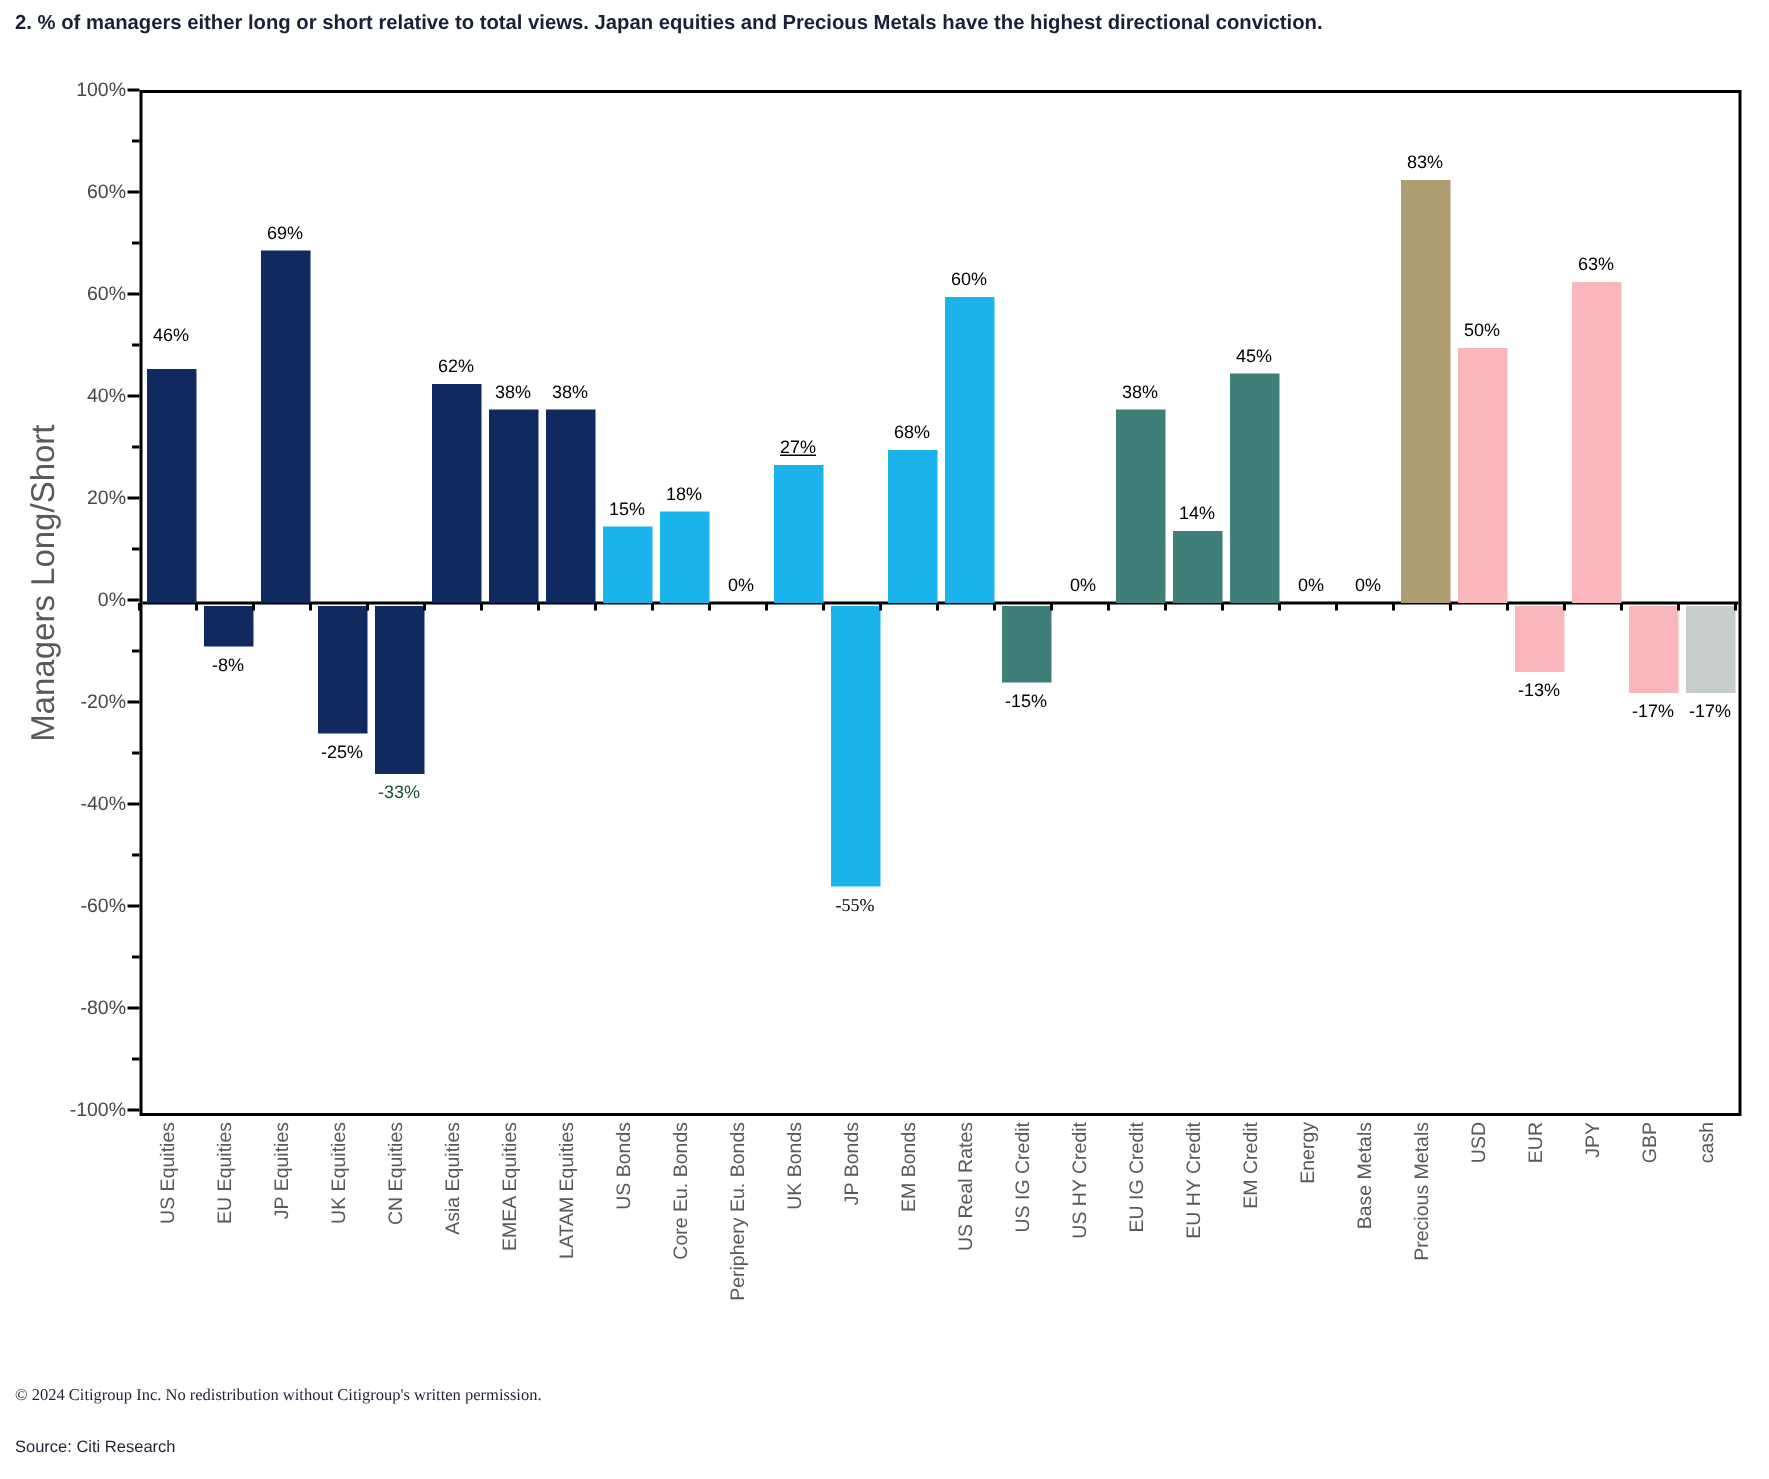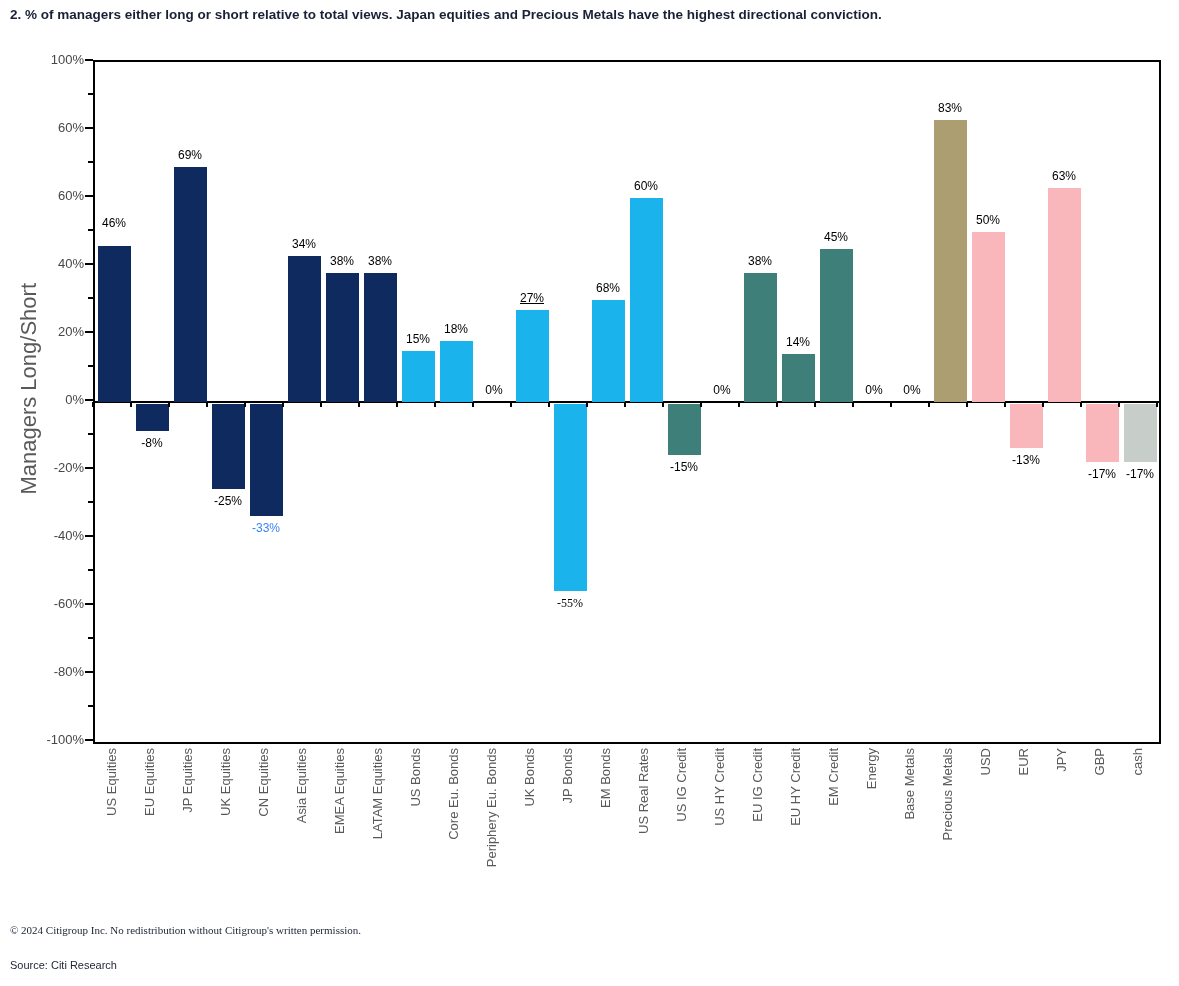--- a/index.html
+++ b/index.html
@@ -34,23 +34,23 @@
     <div class="zeroline"></div>
   <div class="bar" style="left: 2.5px; top: 183.6px; width: 33px; height: 156.4px; background: rgb(14, 42, 94);"></div>
       <div class="vlabel" style="left: -13px; top: 154px; color: rgb(0, 0, 0);">46%</div>
       <div class="bar" style="left: 40.5px; top: 342px; width: 33px; height: 27.2px; background: rgb(14, 42, 94);"></div>
       <div class="vlabel" style="left: 25px; top: 374.2px; color: rgb(0, 0, 0);">-8%</div>
       <div class="bar" style="left: 78.5px; top: 105.4px; width: 33px; height: 234.6px; background: rgb(14, 42, 94);"></div>
       <div class="vlabel" style="left: 63px; top: 86.4px; color: rgb(0, 0, 0);">69%</div>
       <div class="bar" style="left: 116.5px; top: 342px; width: 33px; height: 85px; background: rgb(14, 42, 94);"></div>
       <div class="vlabel" style="left: 101px; top: 432px; color: rgb(0, 0, 0);">-25%</div>
       <div class="bar" style="left: 154.5px; top: 342px; width: 33px; height: 112.2px; background: rgb(14, 42, 94);"></div>
-      <div class="vlabel" style="left: 139px; top: 459.2px; color: #3b82f6;">-33%</div>
+      <div class="vlabel" style="left: 139px; top: 459.2px; color: #14532d;">-33%</div>
       <div class="bar" style="left: 192.5px; top: 193.8px; width: 33px; height: 146.2px; background: rgb(14, 42, 94);"></div>
-      <div class="vlabel" style="left: 177px; top: 174.8px; color: rgb(0, 0, 0);">34%</div>
+      <div class="vlabel" style="left: 177px; top: 174.8px; color: rgb(0, 0, 0);">62%</div>
       <div class="bar" style="left: 230.5px; top: 210.8px; width: 33px; height: 129.2px; background: rgb(14, 42, 94);"></div>
       <div class="vlabel" style="left: 215px; top: 191.8px; color: rgb(0, 0, 0);">38%</div>
       <div class="bar" style="left: 268.5px; top: 210.8px; width: 33px; height: 129.2px; background: rgb(14, 42, 94);"></div>
       <div class="vlabel" style="left: 253px; top: 191.8px; color: rgb(0, 0, 0);">38%</div>
       <div class="bar" style="left: 306.5px; top: 289px; width: 33px; height: 51px; background: rgb(26, 179, 236);"></div>
       <div class="vlabel" style="left: 291px; top: 270px; color: rgb(0, 0, 0);">15%</div>
       <div class="bar" style="left: 344.5px; top: 278.8px; width: 33px; height: 61.2px; background: rgb(26, 179, 236);"></div>
       <div class="vlabel" style="left: 329px; top: 259.8px; color: rgb(0, 0, 0);">18%</div>
       <div class="vlabel" style="left: 367px; top: 321px; color: rgb(0, 0, 0);">0%</div>
       <div class="bar" style="left: 420.5px; top: 248.2px; width: 33px; height: 91.8px; background: rgb(26, 179, 236);"></div>

